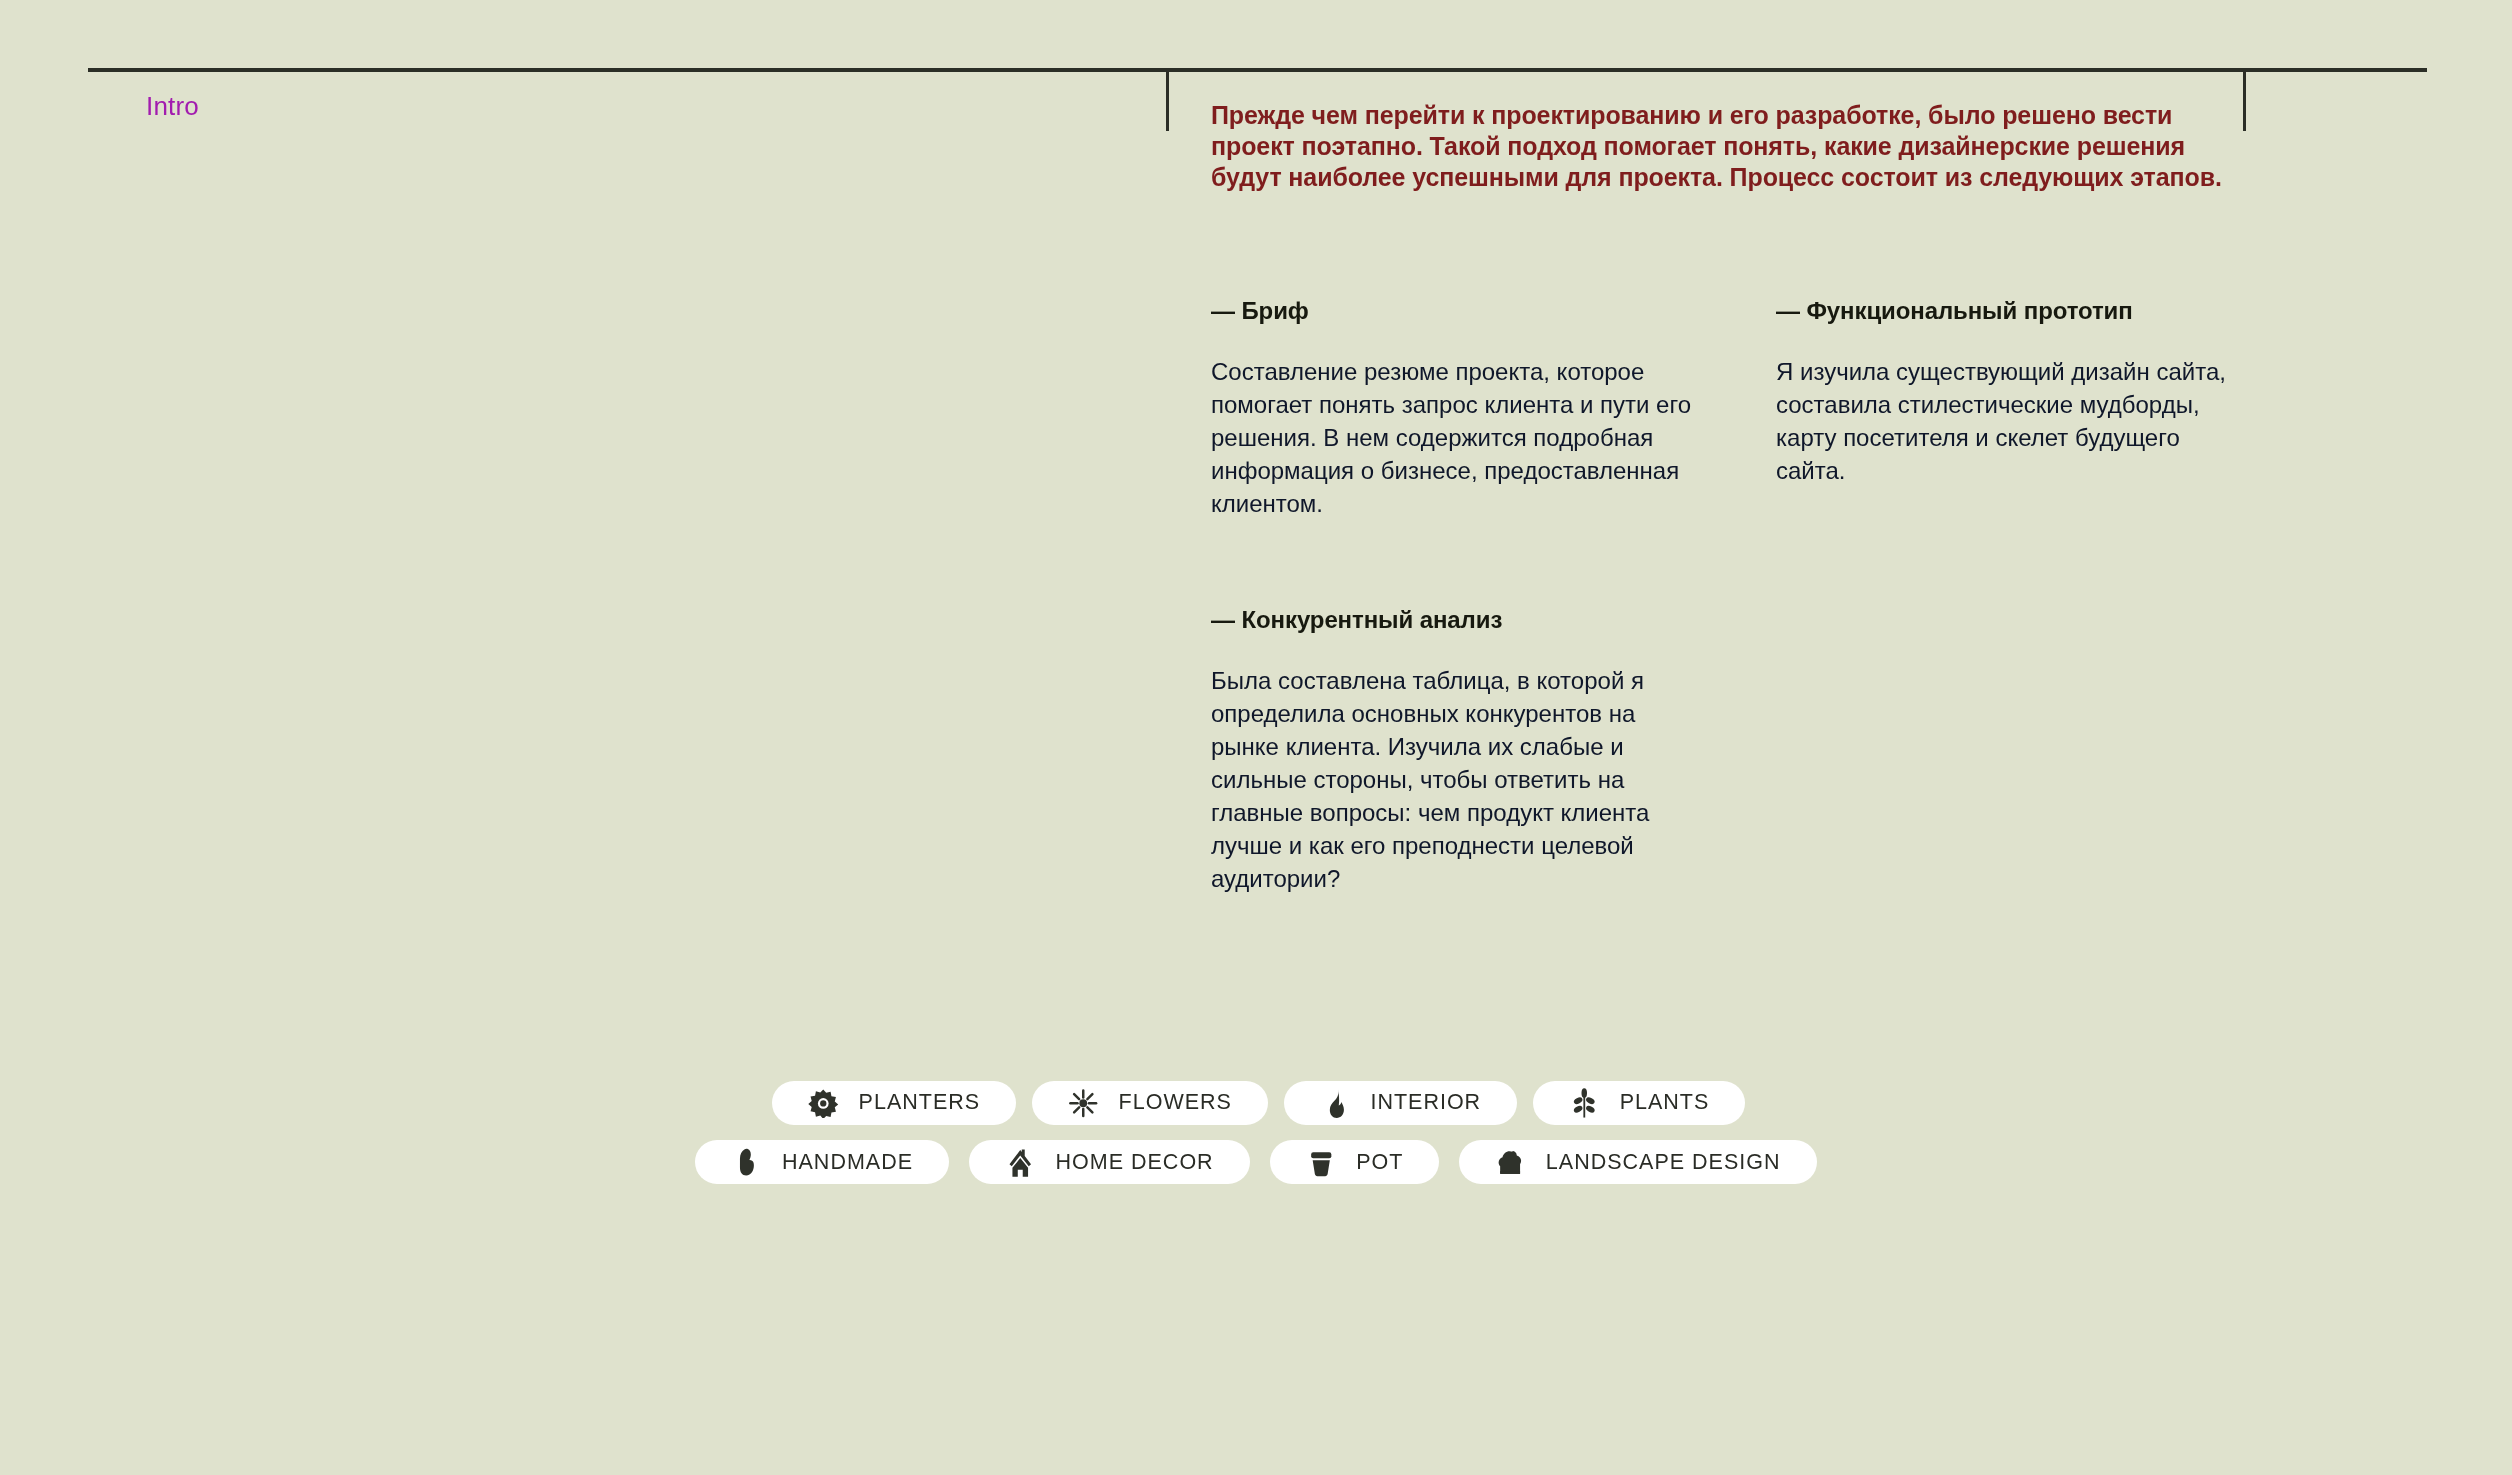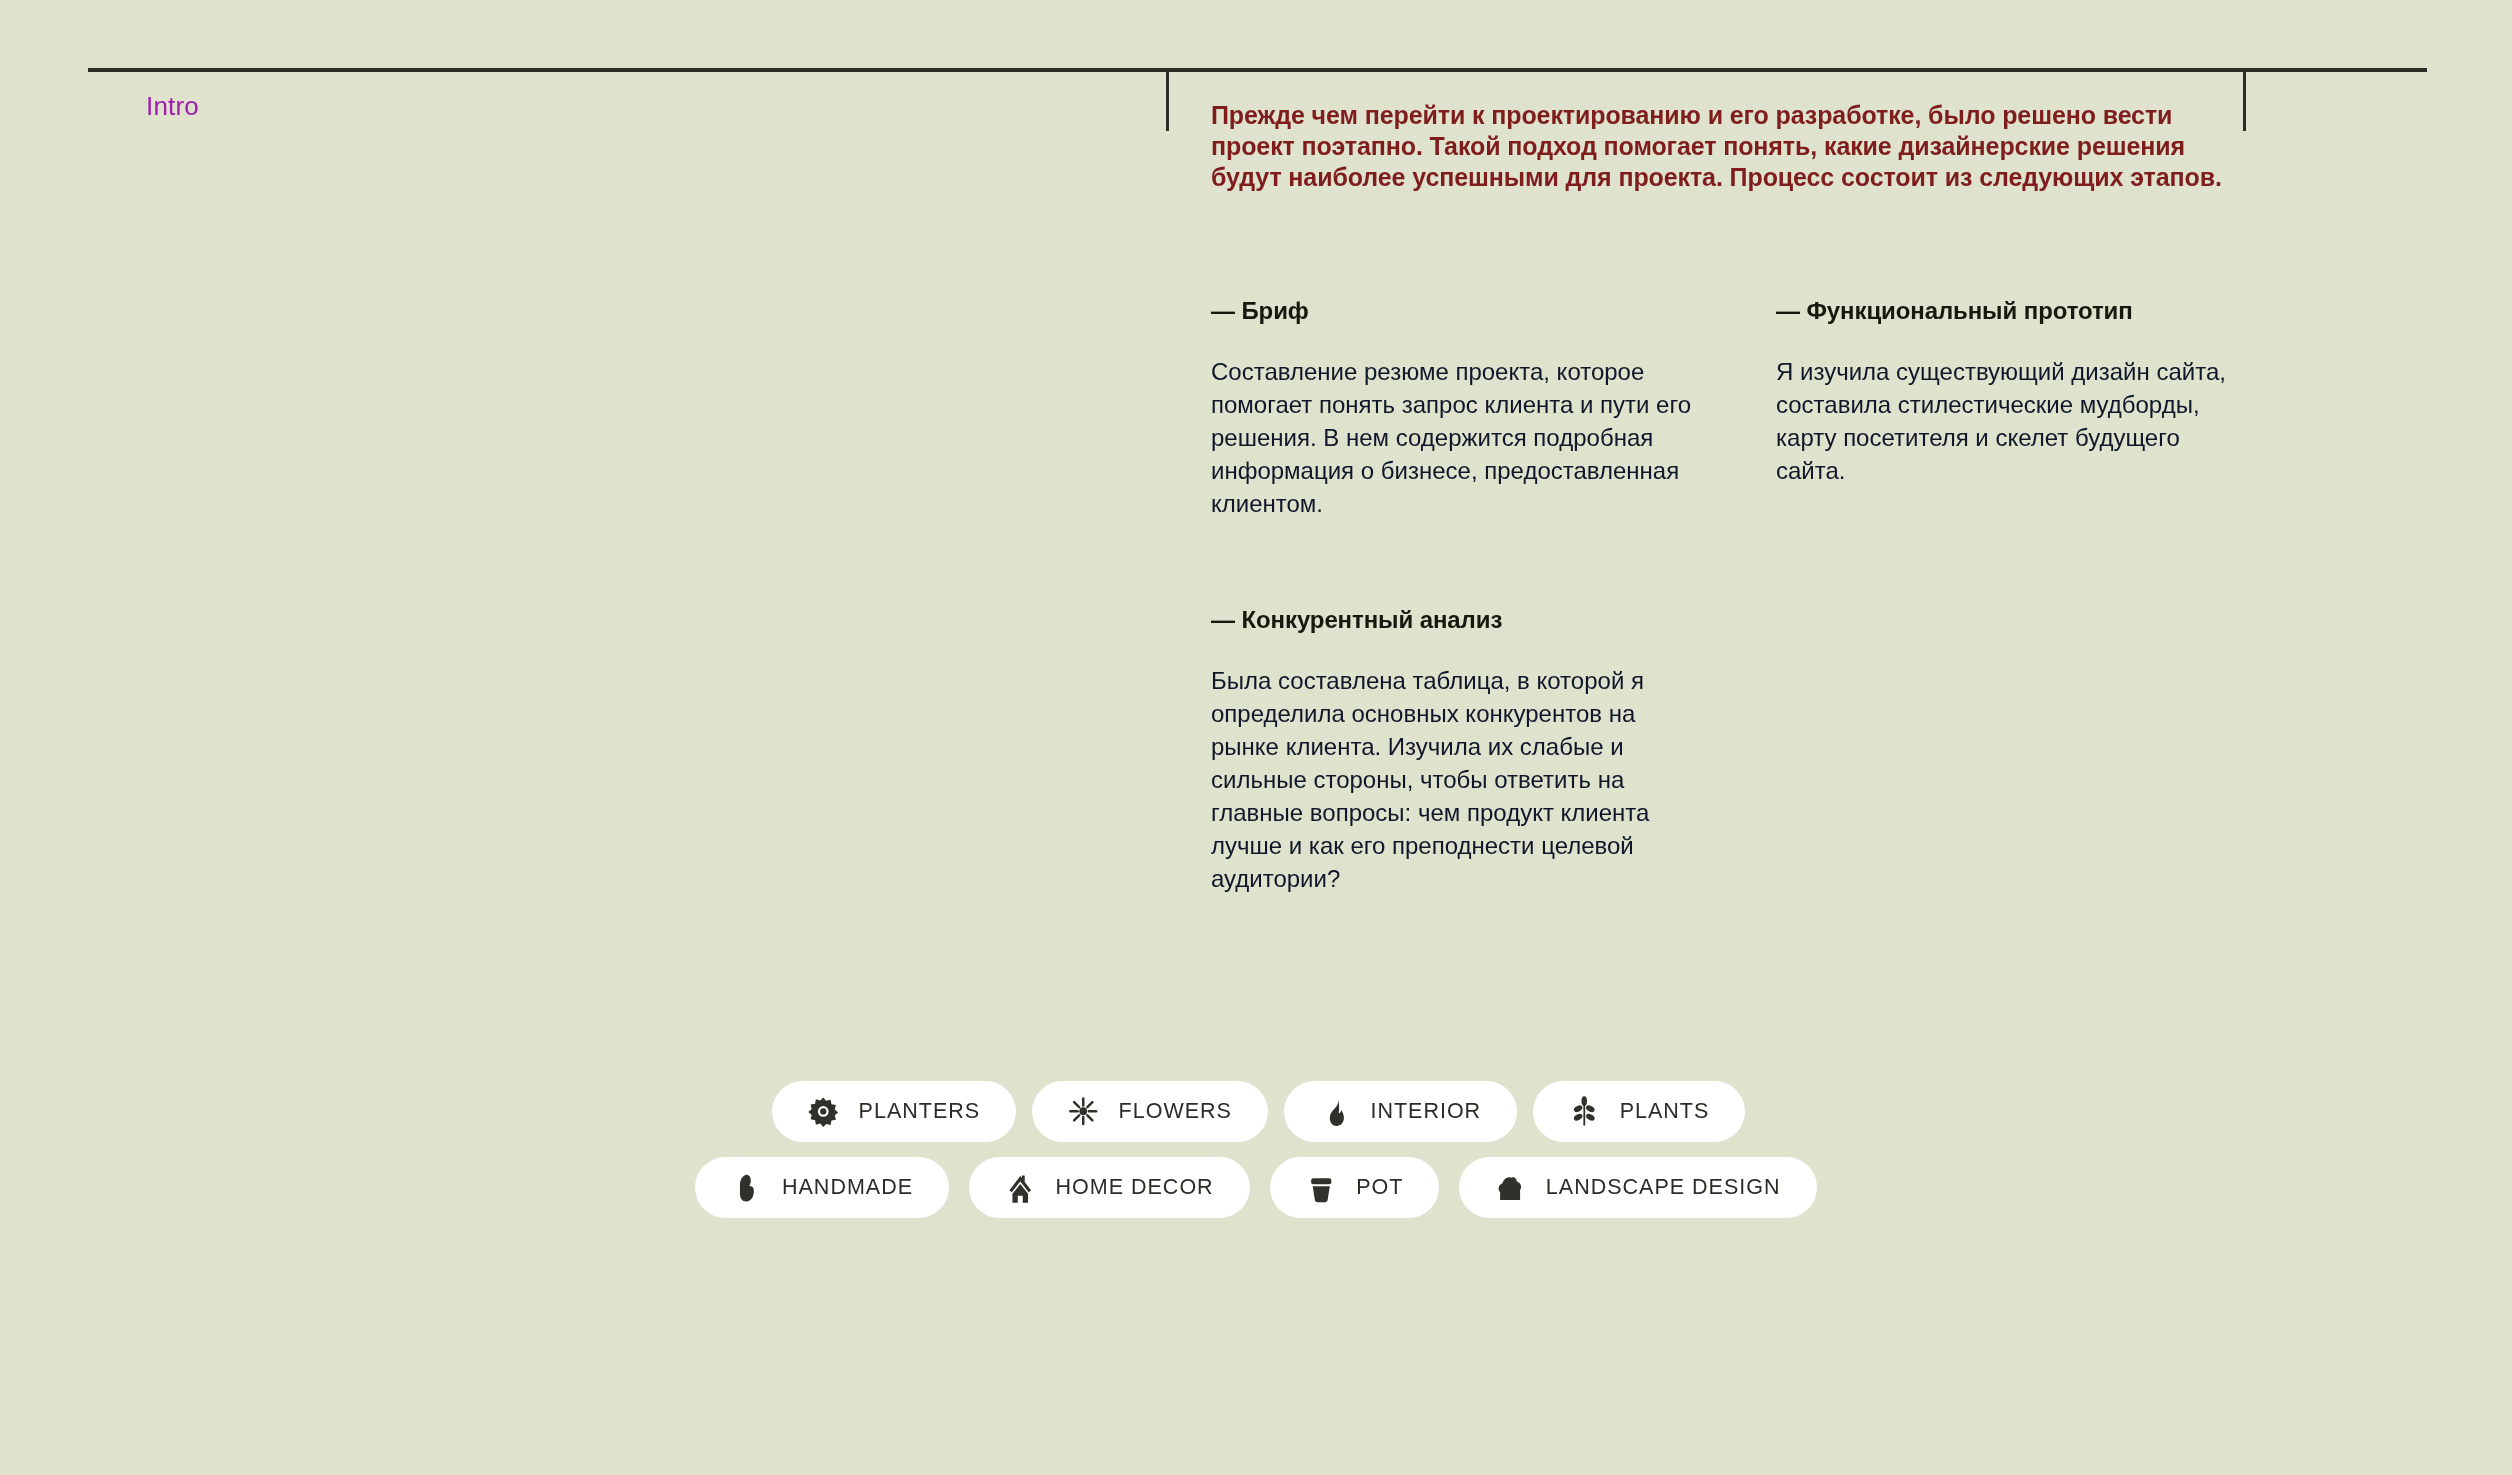--- a/index.html
+++ b/index.html
@@ -118,21 +118,21 @@
     align-items: center;
   }
   .tag-row.row1 { gap: 0px; padding-left: 5.4px; }
   .tag-row.row2 { gap: 4px; margin-top: 15.3px; padding-left: 0px; }
 
   .pill {
     display: inline-flex;
     align-items: center;
     background: #ffffff;
     border-radius: 54px;
-    height: 61px;
+    height: 44px;
     padding: 0 36px;
     margin: 0 8px;
     color: #262823;
     white-space: nowrap;
   }
 
   .pill .ic {
     display: inline-flex;
     align-items: center;
     justify-content: center;

